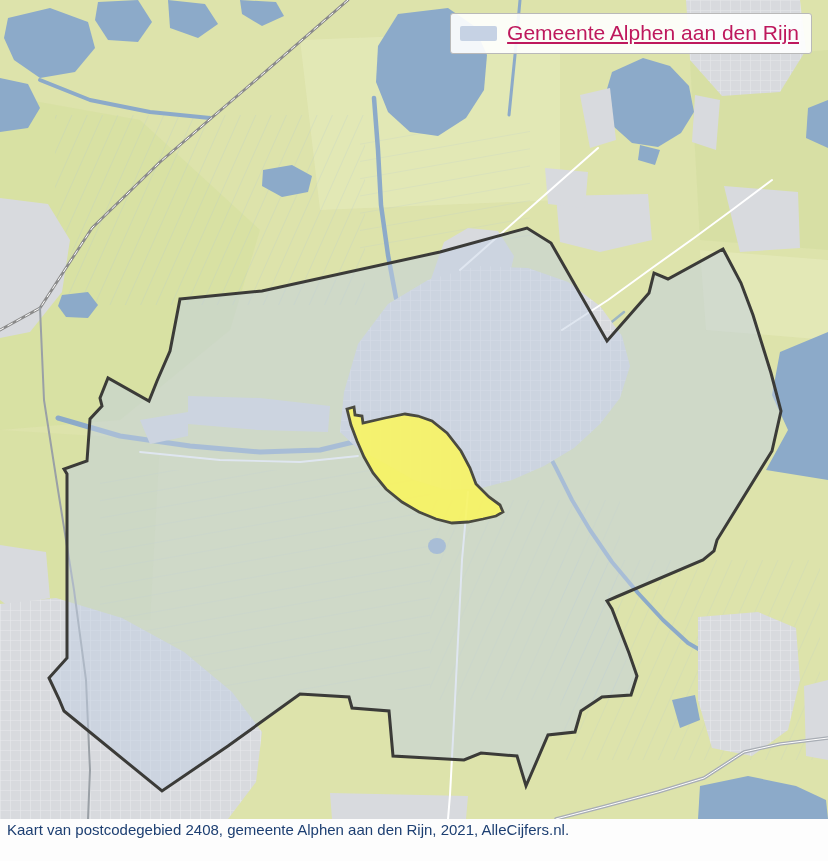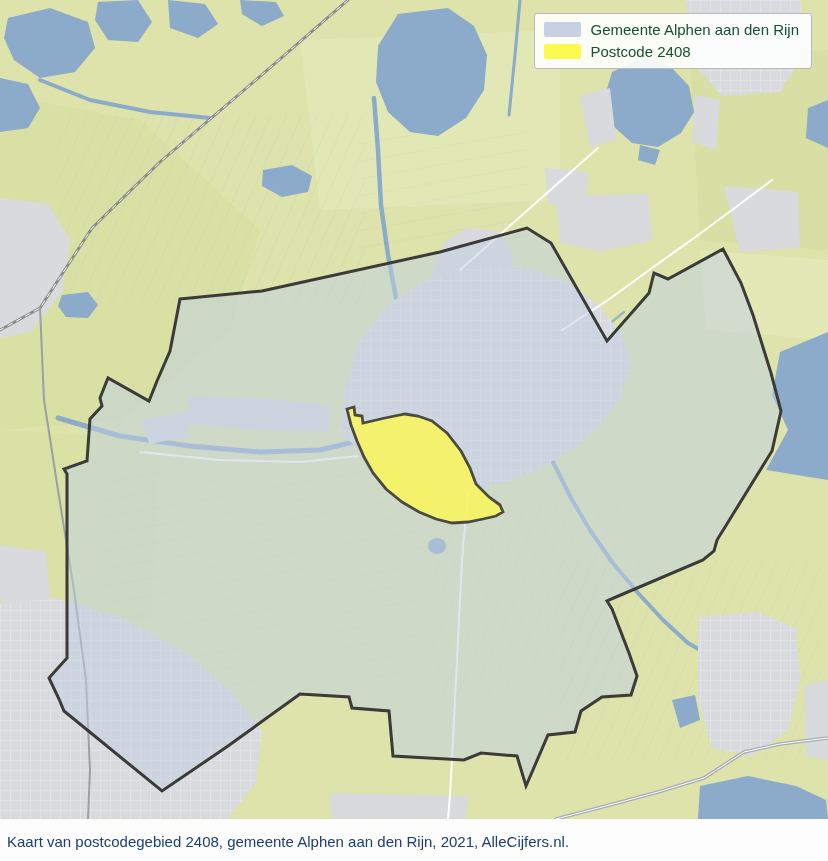--- a/index.html
+++ b/index.html
@@ -7,27 +7,27 @@
   .map-wrap{position:absolute;left:0;top:0;width:828px;height:819px;}
   .legend{
     position:absolute;top:13px;right:16px;
     background:rgba(255,255,255,0.9);
     border:1px solid #b9b9b9;border-radius:3px;
     padding:7px 12px 8px 9px;
     display:flex;flex-direction:column;gap:5px;z-index:5;
   }
   .legend-row{display:flex;align-items:center;gap:10px;}
   .legend-swatch{display:inline-block;width:37px;height:15px;border-radius:2px;}
-  .legend-label{font-size:15px;color:#14532d;white-space:nowrap;}
+  .legend-label{font-size:21px;color:#be185d;white-space:nowrap;text-decoration:underline;}
   .caption{
     position:absolute;left:0;top:819px;width:828px;height:42px;
     background:#fdfdfd;
     font-size:15px;line-height:20px;padding:1px 0 0 7px;box-sizing:border-box;
   }
-  .caption div{white-space:nowrap;margin-top:12px;}
+  .caption div{white-space:nowrap;}
   svg{display:block;}
 </style>
 </head>
 <body>
 
 <div class="page">
 
   <div class="map-wrap">
     <svg width="828" height="819" viewBox="0 0 828 819">
       <defs>
@@ -123,23 +123,19 @@
 
       <path stroke-width="2.8" stroke-linejoin="miter" d="M347,409 L354,407 L355,415 L362,416 L363,423 L385,418 L405,414 L418,416 L432,421 L447,433 L461,451 L470,468 L476,484 L489,497 L500,505 L503,512 L496,516 L483,519 L468,522 L452,523 L436,519 L419,512 L402,502 L386,489 L373,473 L364,457 L357,441 L351,425 Z" fill="rgba(250,246,90,0.85)" stroke="#4a4a40"></path>
     </svg>
   </div>
 
   <div class="legend">
     <div class="legend-row">
       <span class="legend-swatch" style="background: rgb(198, 210, 228);"></span>
       <span class="legend-label">Gemeente Alphen aan den Rijn</span>
     </div>
-    <div class="legend-row">
-      <span class="legend-swatch" style="background: rgb(252, 249, 79);"></span>
-      <span class="legend-label">Postcode 2408</span>
-    </div>
   </div>
 
   <div class="caption" style="color: rgb(29, 63, 114);">
     <div>Kaart van postcodegebied 2408, gemeente Alphen aan den Rijn, 2021, AlleCijfers.nl.</div>
   </div>
 
 </div>
 
 </body></html>

